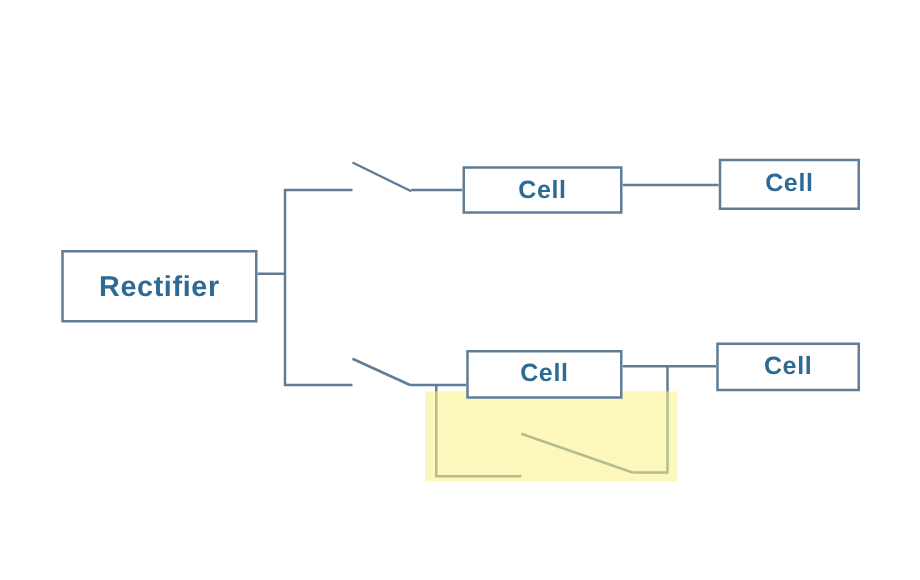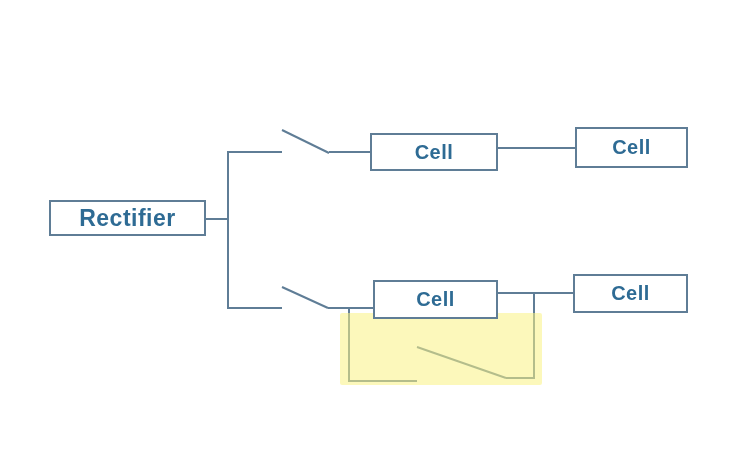--- a/index.html
+++ b/index.html
@@ -37,21 +37,21 @@
     background: #ffffff;
     border: 2px solid #5f7d96;
     display: flex;
     align-items: center;
     justify-content: center;
     font-weight: bold;
     color: #2e6b94;
     letter-spacing: 0.5px;
     z-index: 3;
   }
-  #node-rectifier { left: 49px;  top: 200px; width: 157px; height: 36px; font-size: 23px; }
+  #node-rectifier { left: 49px;  top: 200px; width: 157px; height: 58px; font-size: 23px; }
   #node-cell-top-left     { left: 370px; top: 133px; width: 128px; height: 38px; font-size: 20px; }
   #node-cell-top-right    { left: 575px; top: 127px; width: 113px; height: 41px; font-size: 20px; }
   #node-cell-bottom-left  { left: 373px; top: 280px; width: 125px; height: 39px; font-size: 20px; }
   #node-cell-bottom-right { left: 573px; top: 274px; width: 115px; height: 39px; font-size: 20px; }
 </style>
 </head>
 <body>
 
 <div class="canvas">
 

